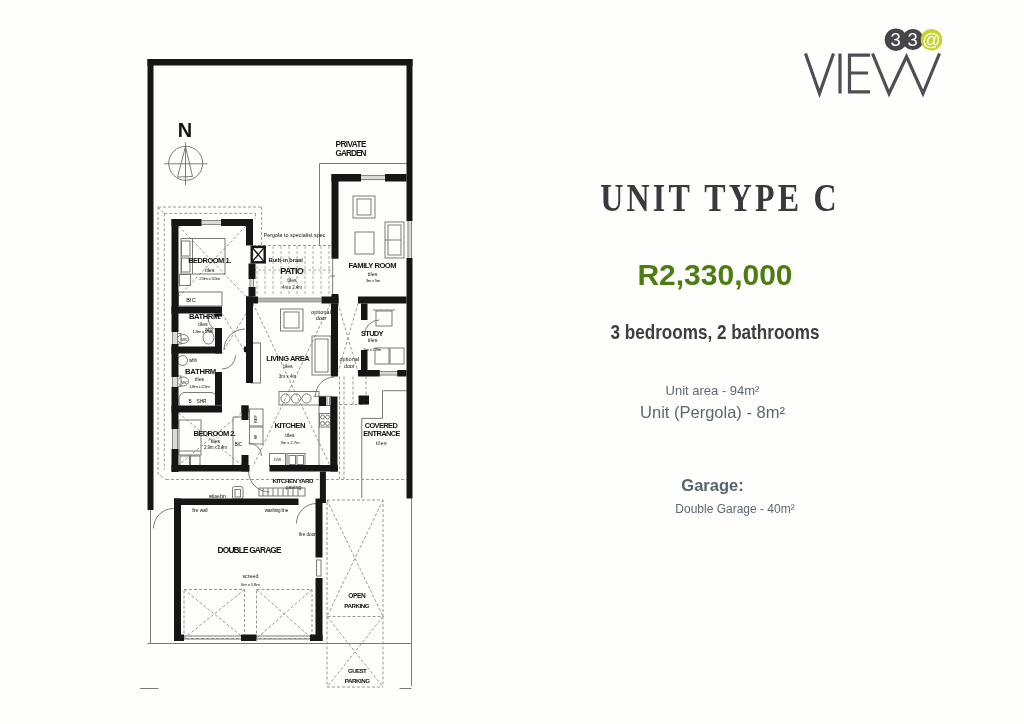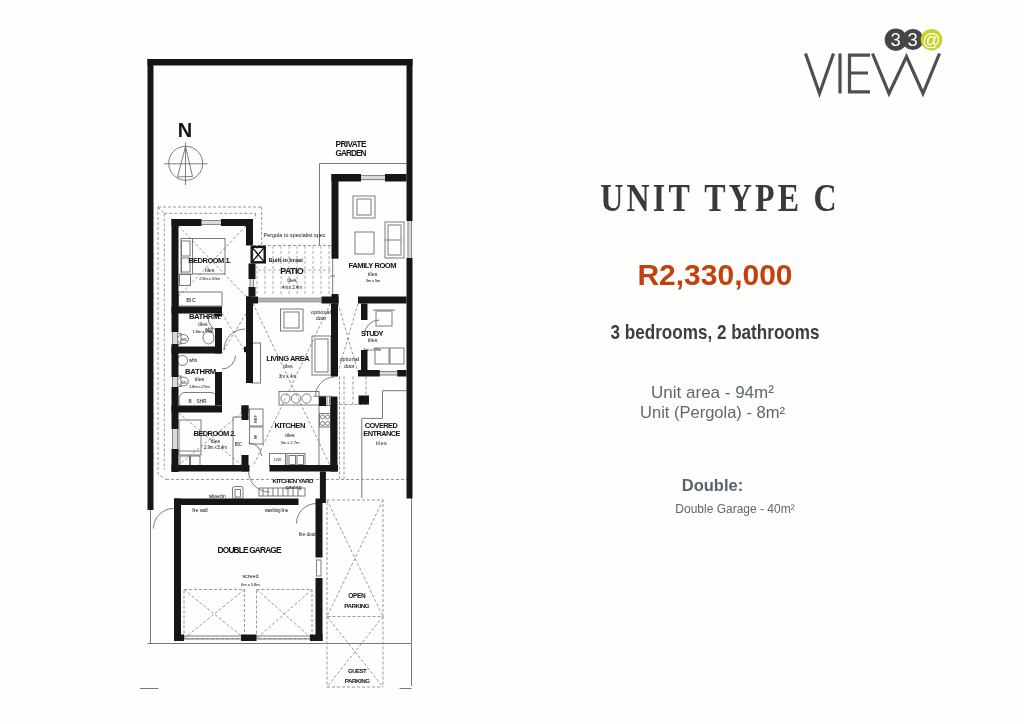--- a/index.html
+++ b/index.html
@@ -1,22 +1,22 @@
 <!DOCTYPE html>
 <html><head>
 <meta charset="utf-8">
 <style>
   html,body{margin:0;padding:0;}
   body{width:1024px;height:724px;background:#fefefc;font-family:"Liberation Sans",sans-serif;position:relative;overflow:hidden;}
   #plan{position:absolute;left:0;top:0;}
   .rt{position:absolute;left:405px;width:620px;text-align:center;}
   #title{top:174px;left:410px;font-family:"Liberation Serif",serif;font-weight:bold;font-size:40px;letter-spacing:4px;color:#3a3a3d;transform:scaleX(0.80);}
-  #price{top:258px;font-size:30px;font-weight:bold;color:#c2410c;}
+  #price{top:258px;font-size:30px;font-weight:bold;color:#4d7c0f;}
   #beds{top:320px;font-size:21px;font-weight:bold;color:#3d3e41;transform:scaleX(0.814);}
-  #area1{top:383px;left:402.5px;font-size:17px;color:#5e6872;}
+  #area1{top:383px;left:402.5px;font-size:13px;color:#5e6872;}
   #area2{top:402.5px;left:402.5px;font-size:16.5px;color:#5e6872;}
   #park{top:476px;left:402.5px;font-size:16.5px;font-weight:bold;color:#59636d;}
   #garage{top:501.5px;left:425px;font-size:12px;color:#5e6872;}
 </style>
 </head>
 <body>
 <svg id="plan" width="1024" height="724" viewBox="0 0 1024 724">
 
   <g stroke="#7a7a7a" stroke-width="1" fill="none">
     <path d="M319.5,163.5 L407,163.5 M319.5,163.5 L319.5,245"></path>
@@ -314,21 +314,21 @@
     <text x="175.5" y="316" font-size="3.8" transform="rotate(-90 175.5 316)">SBC</text>
     <text x="256.5" y="419" font-size="4.2" transform="rotate(-90 256.5 419)" textLength="8">REF</text>
     <text x="256.5" y="437" font-size="4.2" transform="rotate(-90 256.5 437)">W</text>
   </g>
 </svg>
 <div class="rt" id="title">UNIT&nbsp;TYPE&nbsp;C</div>
 <div class="rt" id="price">R2,330,000</div>
 <div class="rt" id="beds">3 bedrooms, 2 bathrooms</div>
 <div class="rt" id="area1">Unit area ‑ 94m²</div>
 <div class="rt" id="area2">Unit (Pergola) ‑ 8m²</div>
-<div class="rt" id="park">Double:</div>
+<div class="rt" id="park">Garage:</div>
 <div class="rt" id="garage">Double Garage ‑ 40m²</div>
 <svg id="logo" width="1024" height="724" viewBox="0 0 1024 724" style="position:absolute;left:0;top:0;">
   <circle cx="895.9" cy="39.7" r="11.2" fill="#46464a"></circle>
   <circle cx="912.9" cy="39.5" r="10.6" fill="#46464a"></circle>
   <text x="895.7" y="46.3" font-size="18.5" fill="#fdfdfa" text-anchor="middle" font-family="Liberation Sans">3</text>
   <text x="912.7" y="46.3" font-size="18.5" fill="#fdfdfa" text-anchor="middle" font-family="Liberation Sans">3</text>
   <circle cx="931.5" cy="39.7" r="10.8" fill="#c8d32b"></circle>
   <text x="931.5" y="46" font-size="18" fill="#fff" text-anchor="middle" font-family="Liberation Sans">@</text>
   <g stroke="#4e4e53" stroke-width="3.2" fill="none" stroke-linecap="butt">
     <path d="M805.5,53.5 L819.5,93.5 L833.5,53.5"></path>

